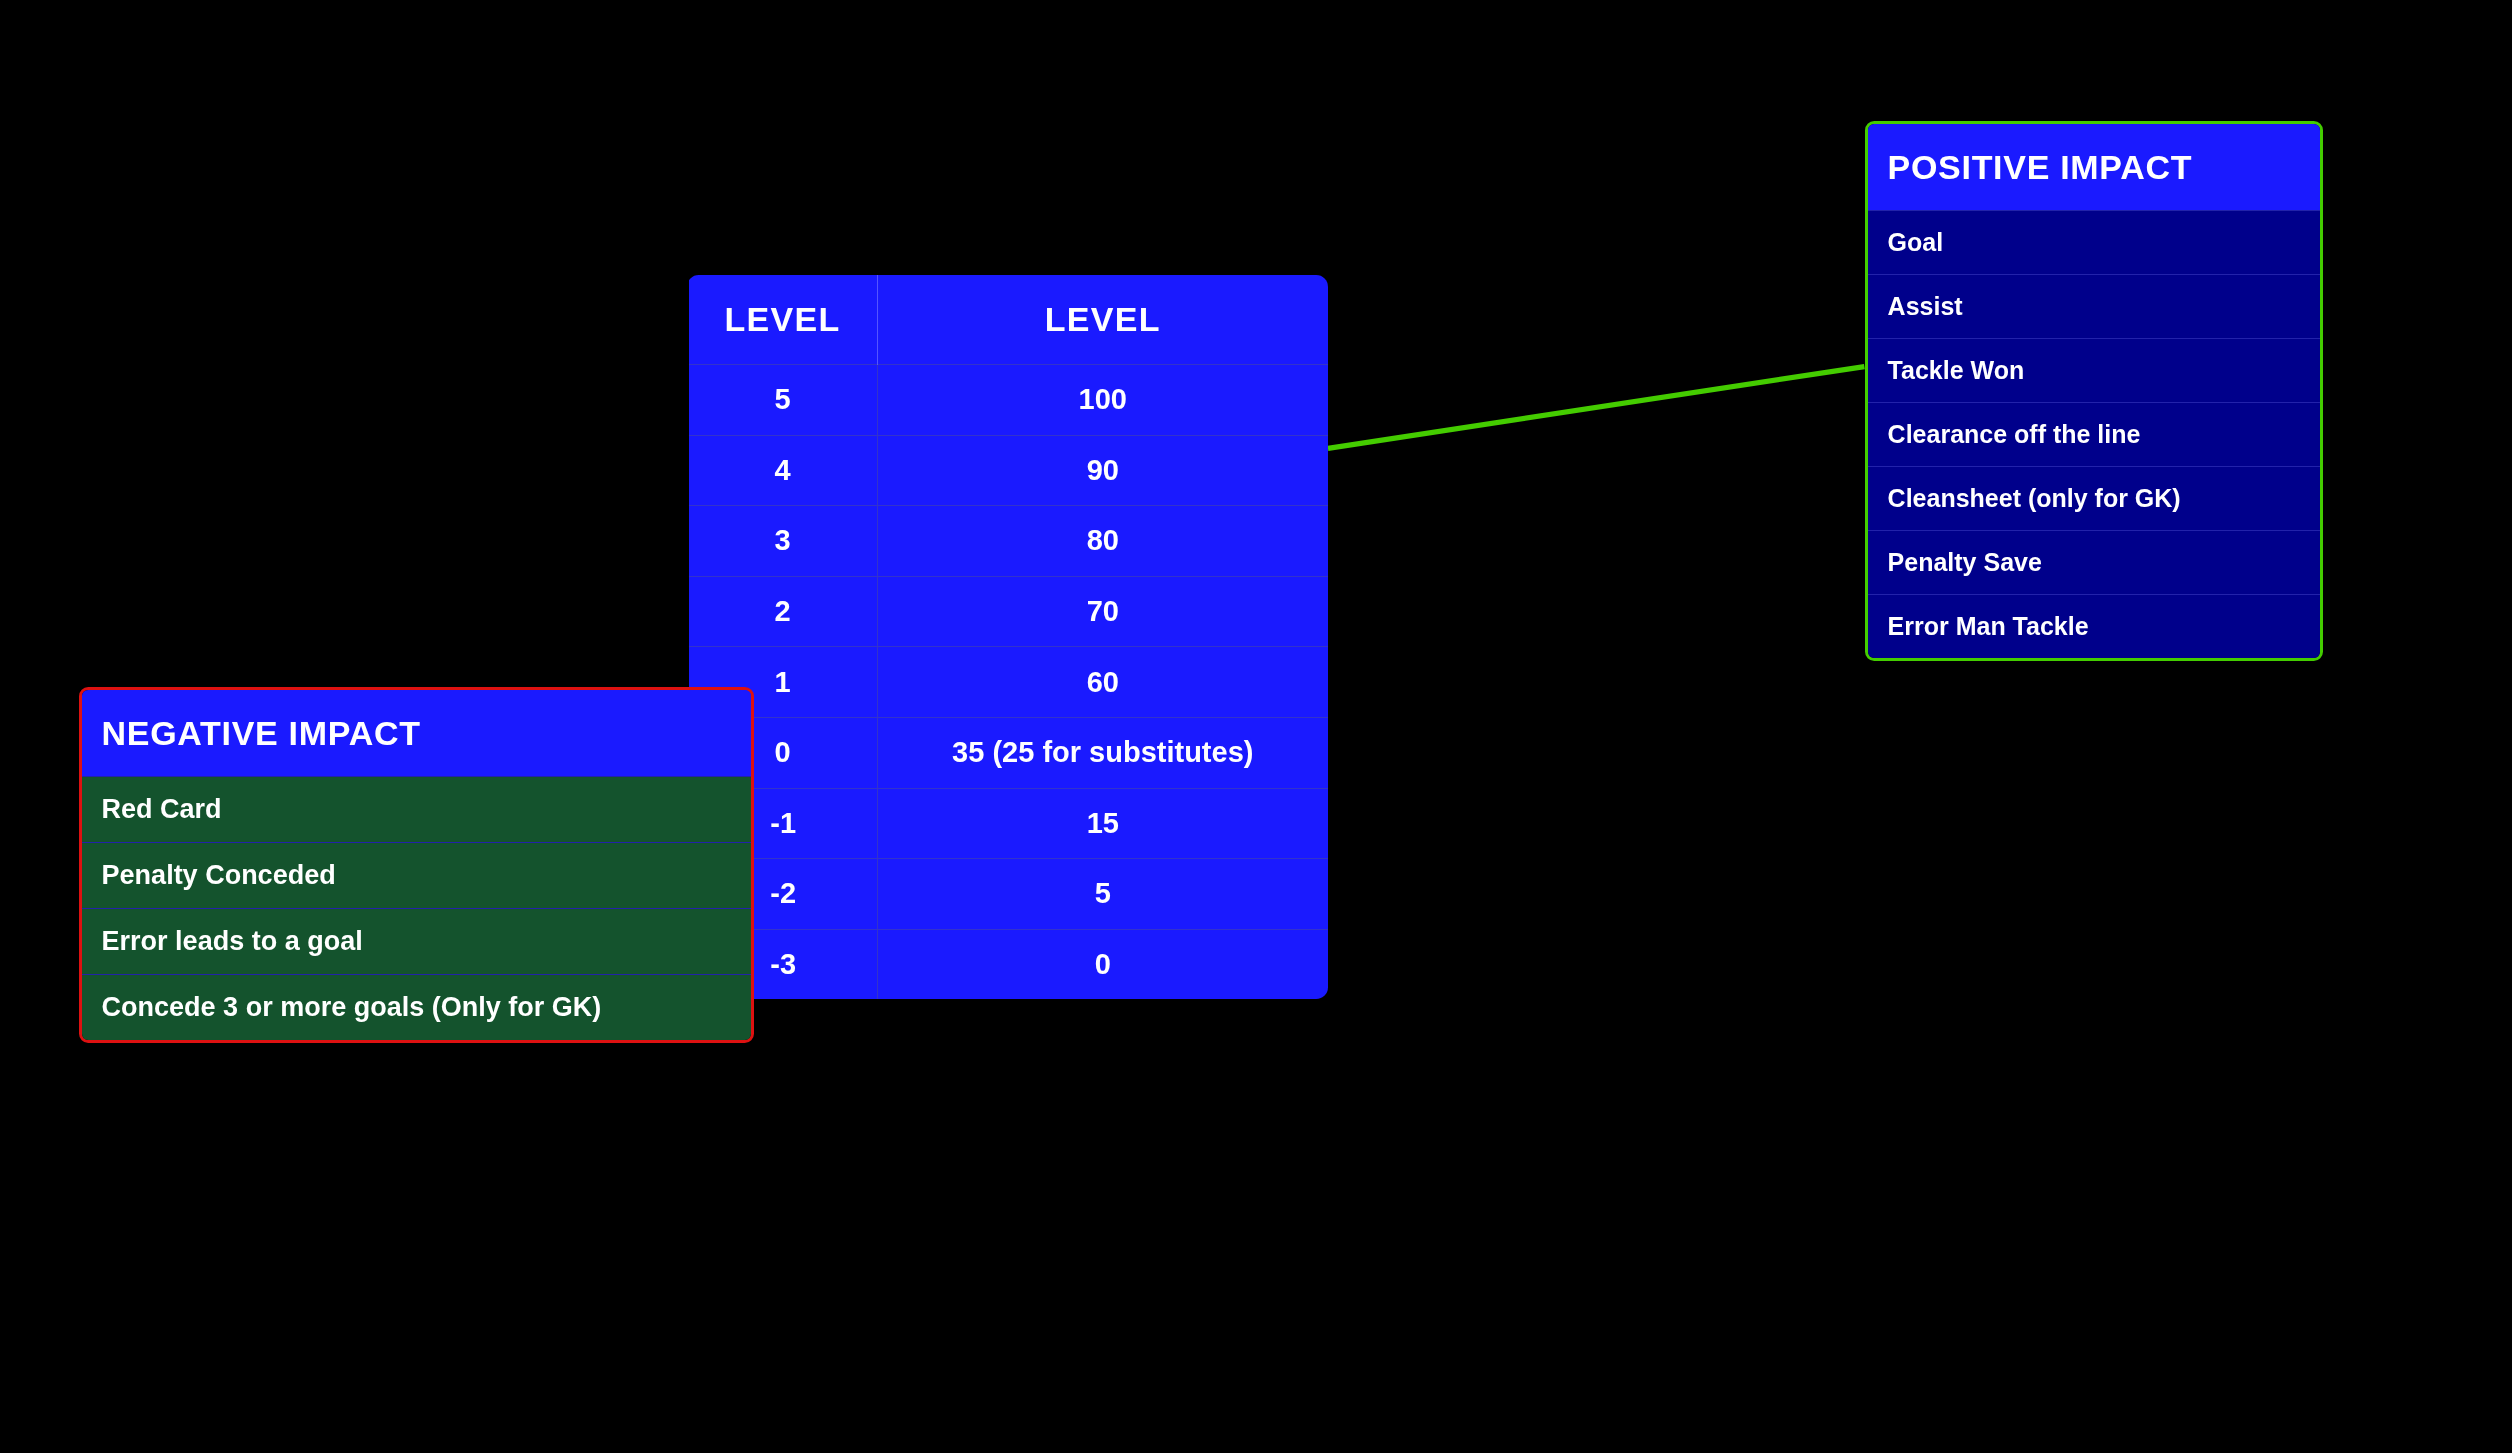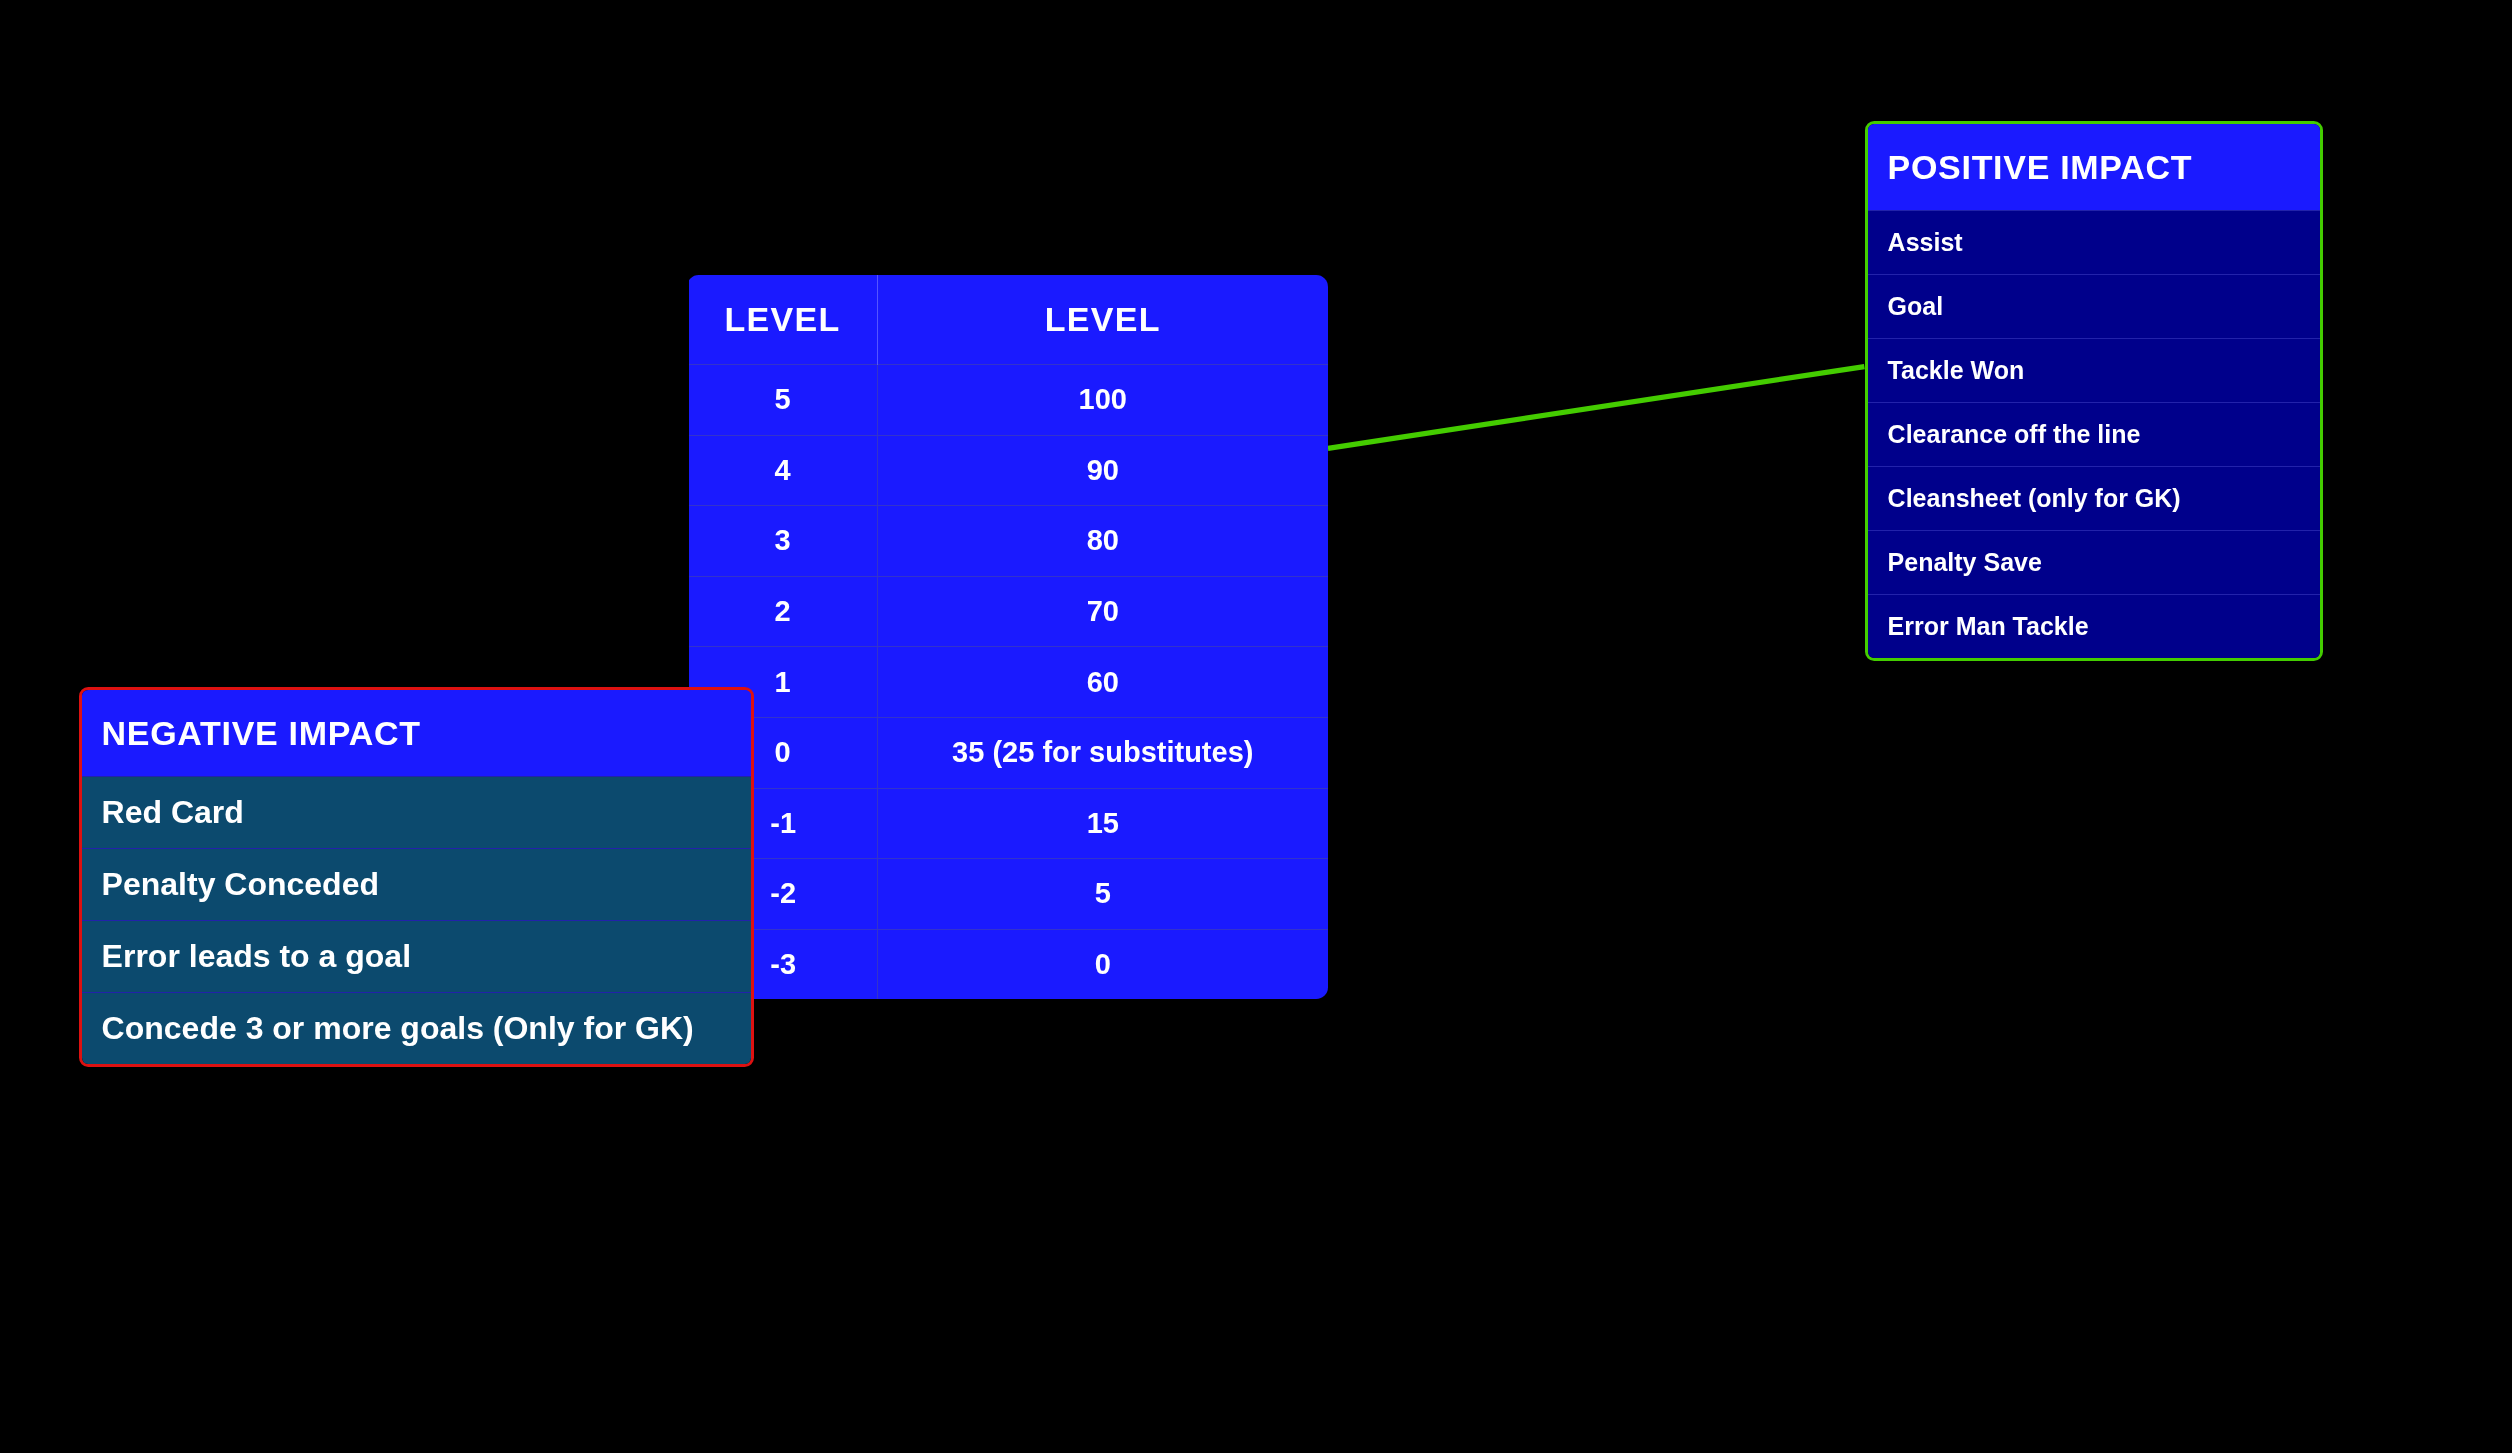--- a/index.html
+++ b/index.html
@@ -103,23 +103,23 @@
     .negative-box .box-header {
       background: #1a1aff;
       color: #fff;
       font-size: 34px;
       font-weight: 900;
       padding: 23.6px 19.6px;
       letter-spacing: 0.7px;
     }
 
     .negative-box .box-item {
-      background: #0c4a6e;
-      color: #fff;
-      font-size: 32px;
+      background: #14532d;
+      color: #fff;
+      font-size: 27px;
       font-weight: 700;
       padding: 17px 19.6px;
       border-top: 1.3px solid #2222aa;
     }
 
     
     svg.connectors {
       position: absolute;
       top: 0;
       left: 0;
@@ -183,22 +183,22 @@
       <td>-3</td>
       <td>0</td>
     </tr>
       </tbody>
   </table>
 </div>
 
 <div class="positive-box">
   <div class="box-header">POSITIVE IMPACT</div>
   <div id="positive-items">
+      <div class="box-item">Goal</div>
       <div class="box-item">Assist</div>
-      <div class="box-item">Goal</div>
       <div class="box-item">Tackle Won</div>
       <div class="box-item">Clearance off the line</div>
       <div class="box-item">Cleansheet (only for GK)</div>
       <div class="box-item">Penalty Save</div>
       <div class="box-item">Error Man Tackle</div>
     </div>
 </div>
 
 <div class="negative-box">
   <div class="box-header">NEGATIVE IMPACT</div>

